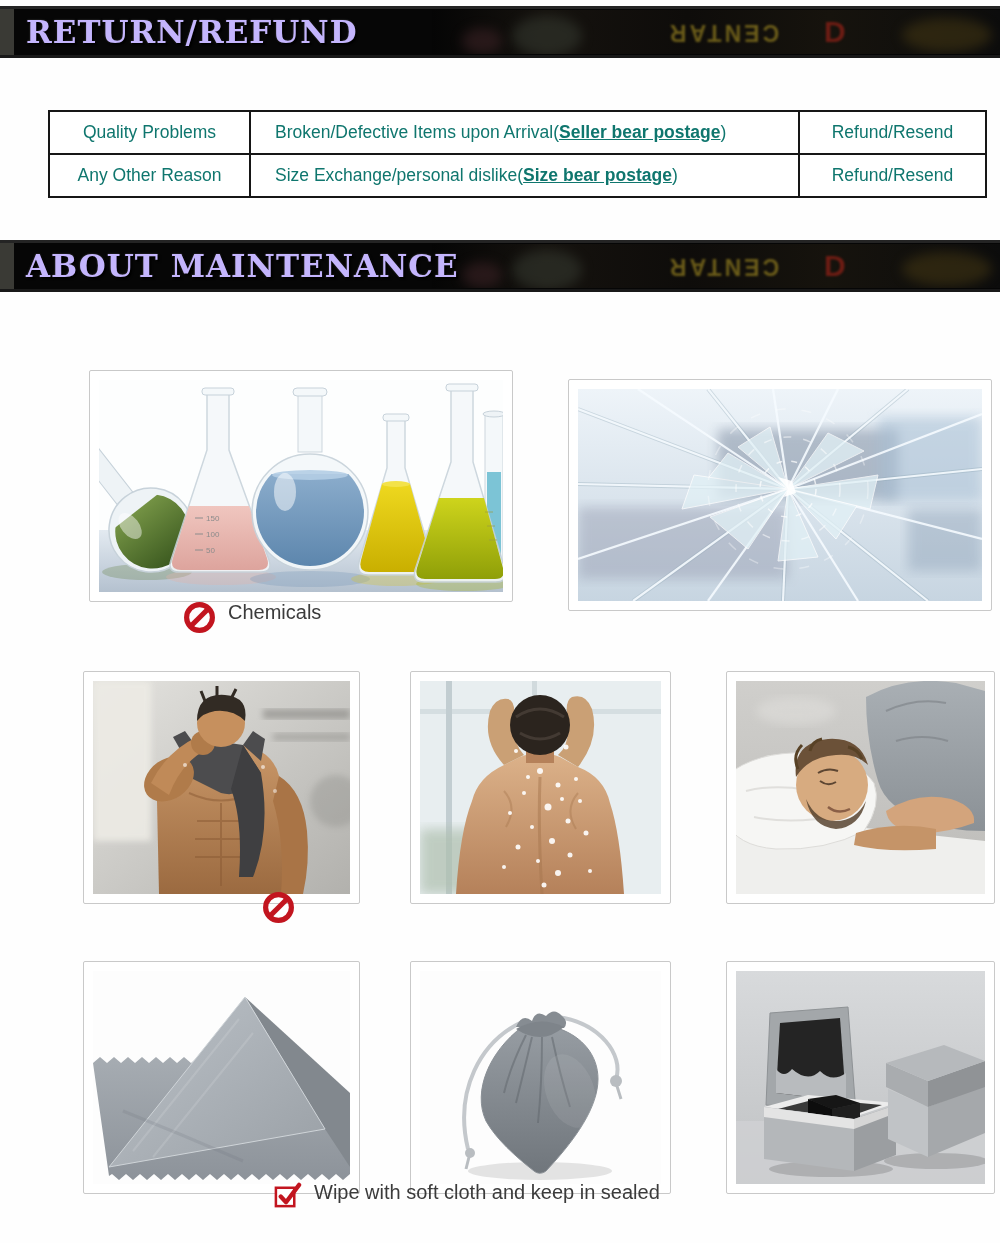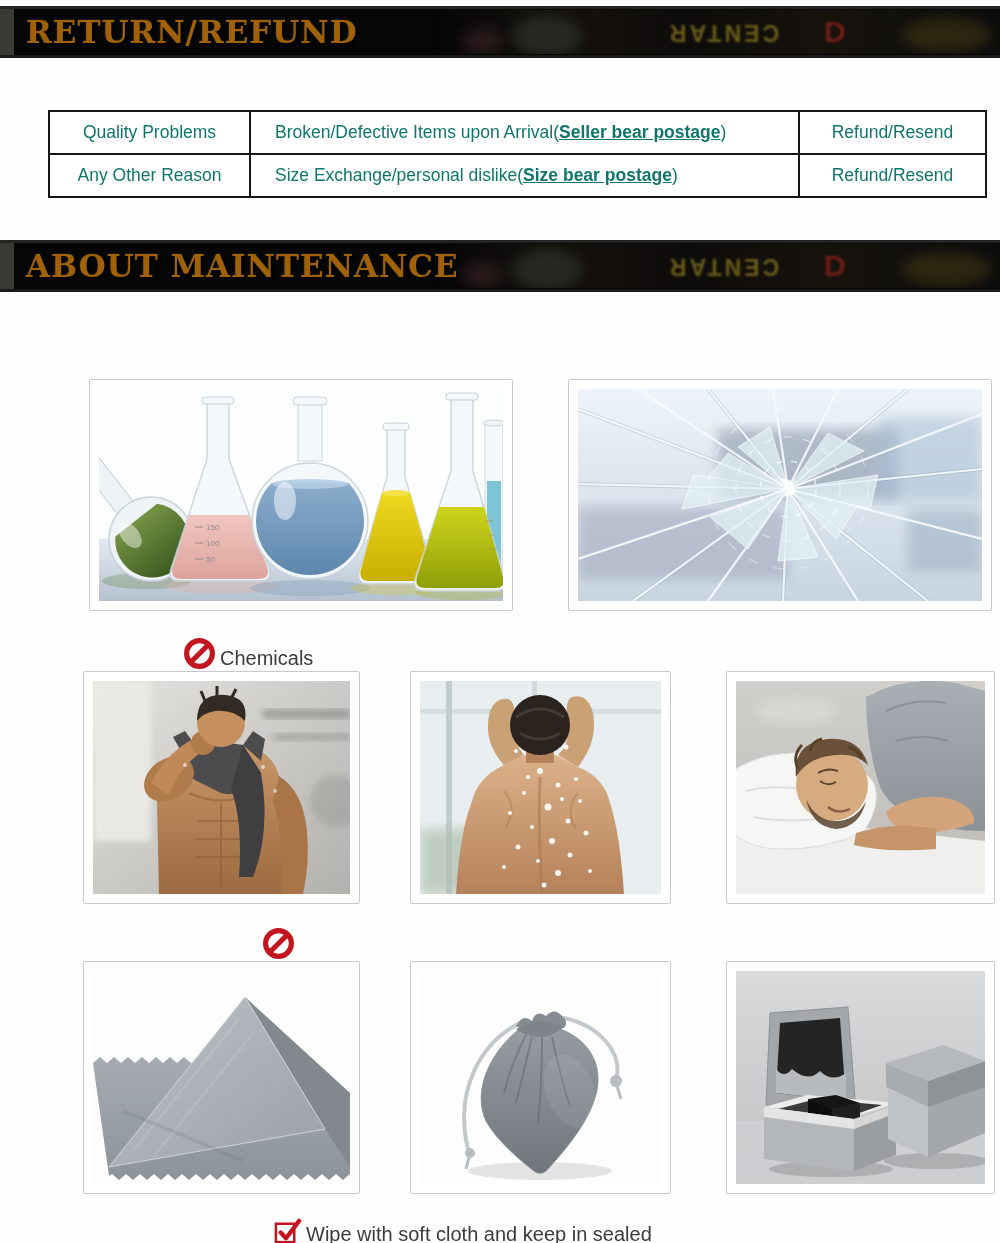--- a/index.html
+++ b/index.html
@@ -6,21 +6,21 @@
   .page{position:relative;width:1000px;height:1243px;margin:0 auto;background:#fefefe;
         overflow:hidden;font-family:"Liberation Sans",sans-serif;}
 
   
   .banner{position:absolute;left:0;right:0;height:52px;background:#060606;
           box-shadow:inset 0 3px 0 rgba(95,95,95,.35), inset 0 -3px 0 rgba(70,70,70,.3);}
   #banner1{top:6px;}
   #banner2{top:240px;}
   .banner-title{position:relative;z-index:3;margin:0;padding-left:26px;line-height:52px;
           font-family:"DejaVu Serif",serif;font-weight:bold;font-size:31px;letter-spacing:1px;
-          color:#a16207;text-shadow:1px 1px 0 #000,2px 2px 2px #000,0 0 2px #444;}
+          color:#c4b5fd;text-shadow:1px 1px 0 #000,2px 2px 2px #000,0 0 2px #444;}
   .edge{position:absolute;left:0;top:3px;bottom:3px;width:14px;background:#474741;opacity:.8;}
   .collage{position:absolute;left:432px;top:4px;right:0;bottom:4px;overflow:hidden;
           background:linear-gradient(90deg,#050505 0%,#15120e 20%,#0e0c0a 45%,#16130d 70%,#0c0c0c 100%);}
   .c-word{position:absolute;left:235px;top:9px;transform:rotate(180deg);font-weight:bold;
           font-size:23px;letter-spacing:3px;color:#b39a25;opacity:.55;filter:blur(1.2px);}
   .c-letter{position:absolute;left:392px;top:5px;font-weight:bold;font-size:30px;color:#8a2016;
           opacity:.75;filter:blur(1px);}
   .blob{position:absolute;border-radius:50%;filter:blur(6px);}
   .b1{left:80px;top:6px;width:70px;height:40px;background:#3a3f35;opacity:.5;}
   .b2{left:470px;top:8px;width:90px;height:34px;background:#4a3c14;opacity:.5;}
@@ -32,32 +32,32 @@
   table.policy td{border:2px solid #161616;height:39px;background:#fff;}
   td.c1{width:197px;text-align:center;}
   td.c2{width:522px;padding-left:24px;}
   td.c3{width:183px;text-align:center;}
   .em{font-weight:bold;text-decoration:underline;}
 
   
   .photo-frame{position:absolute;box-sizing:border-box;background:#fff;border:1px solid #c9c9c9;
           border-radius:2px;padding:9px;}
   .photo-frame svg{width:100%;height:100%;display:block;}
-  #ph-chem {left:49px; top:363px;width:424px;height:232px;}
+  #ph-chem {left:49px; top:354px;width:424px;height:232px;}
   #ph-glass{left:528px;top:363px;width:424px;height:232px;}
   #ph-gym  {left:43px; top:655px;width:277px;height:233px;}
   #ph-shwr {left:370px;top:655px;width:261px;height:233px;}
   #ph-slp  {left:686px;top:655px;width:269px;height:233px;}
   #ph-clth {left:43px; top:945px;width:277px;height:233px;}
   #ph-pch  {left:370px;top:945px;width:261px;height:233px;}
   #ph-box  {left:686px;top:945px;width:269px;height:233px;}
 
   
-  .caption{position:absolute;display:flex;align-items:flex-end;gap:4px;
-           font-size:20px;color:#3b3b3b;white-space:nowrap;margin-top:36px;}
+  .caption{position:absolute;display:flex;align-items:flex-start;gap:12px;
+           font-size:20px;color:#3b3b3b;white-space:nowrap;}
   .caption svg.no-icon{width:33px;height:33px;flex:0 0 33px;}
   .caption svg.ck-icon{width:29px;height:29px;flex:0 0 29px;}
   #cap-chem {left:183px;top:601px;}
   #cap-coll {left:601px;top:601px;}
   #cap-wear {left:262px;top:891px;}
   #cap-wipe {left:273px;top:1181px;}
 </style>
 </head>
 <body>
 

